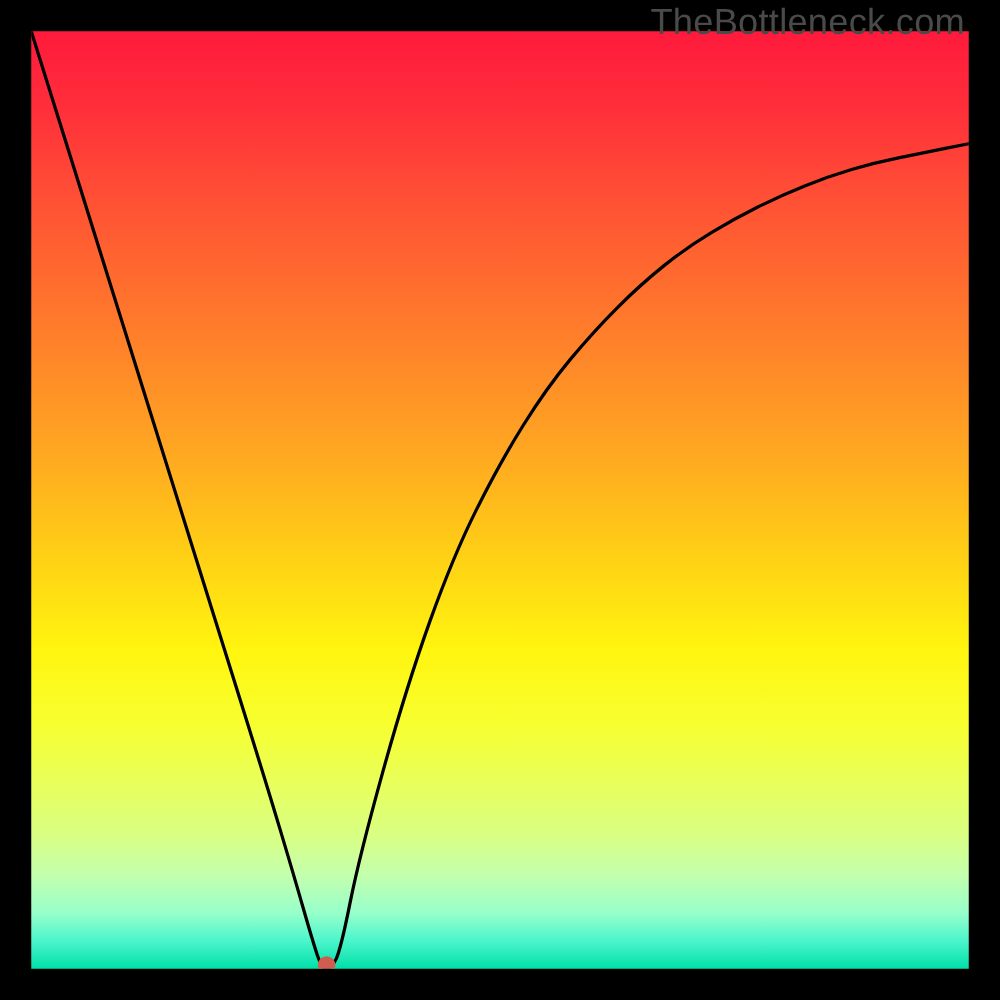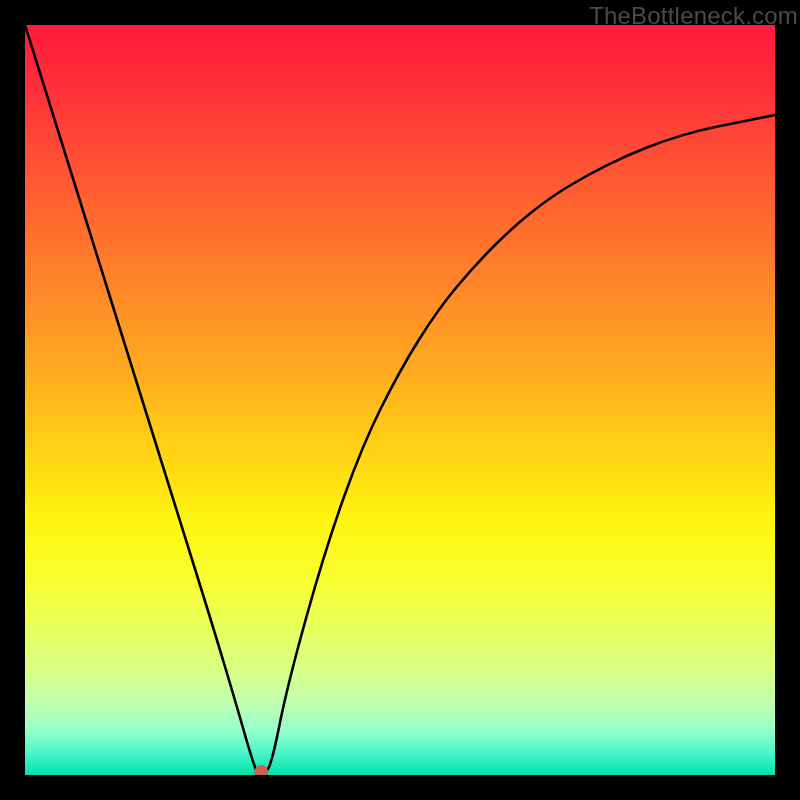--- a/index.html
+++ b/index.html
@@ -13,23 +13,23 @@
   }
   .frame {
     position: relative;
     width: 800px;
     height: 800px;
     background: #000;
   }
   .watermark {
     position: absolute;
     top: 2px;
-    right: 2px;
+    right: 28px;
     color: #4a4a4a;
-    font-size: 24px;
+    font-size: 29px;
     letter-spacing: 0.2px;
     z-index: 10;
   }
   .plot-area {
     position: absolute;
     left: 25px;
     top: 25px;
     width: 750px;
     height: 750px;
     background: linear-gradient(to bottom,

